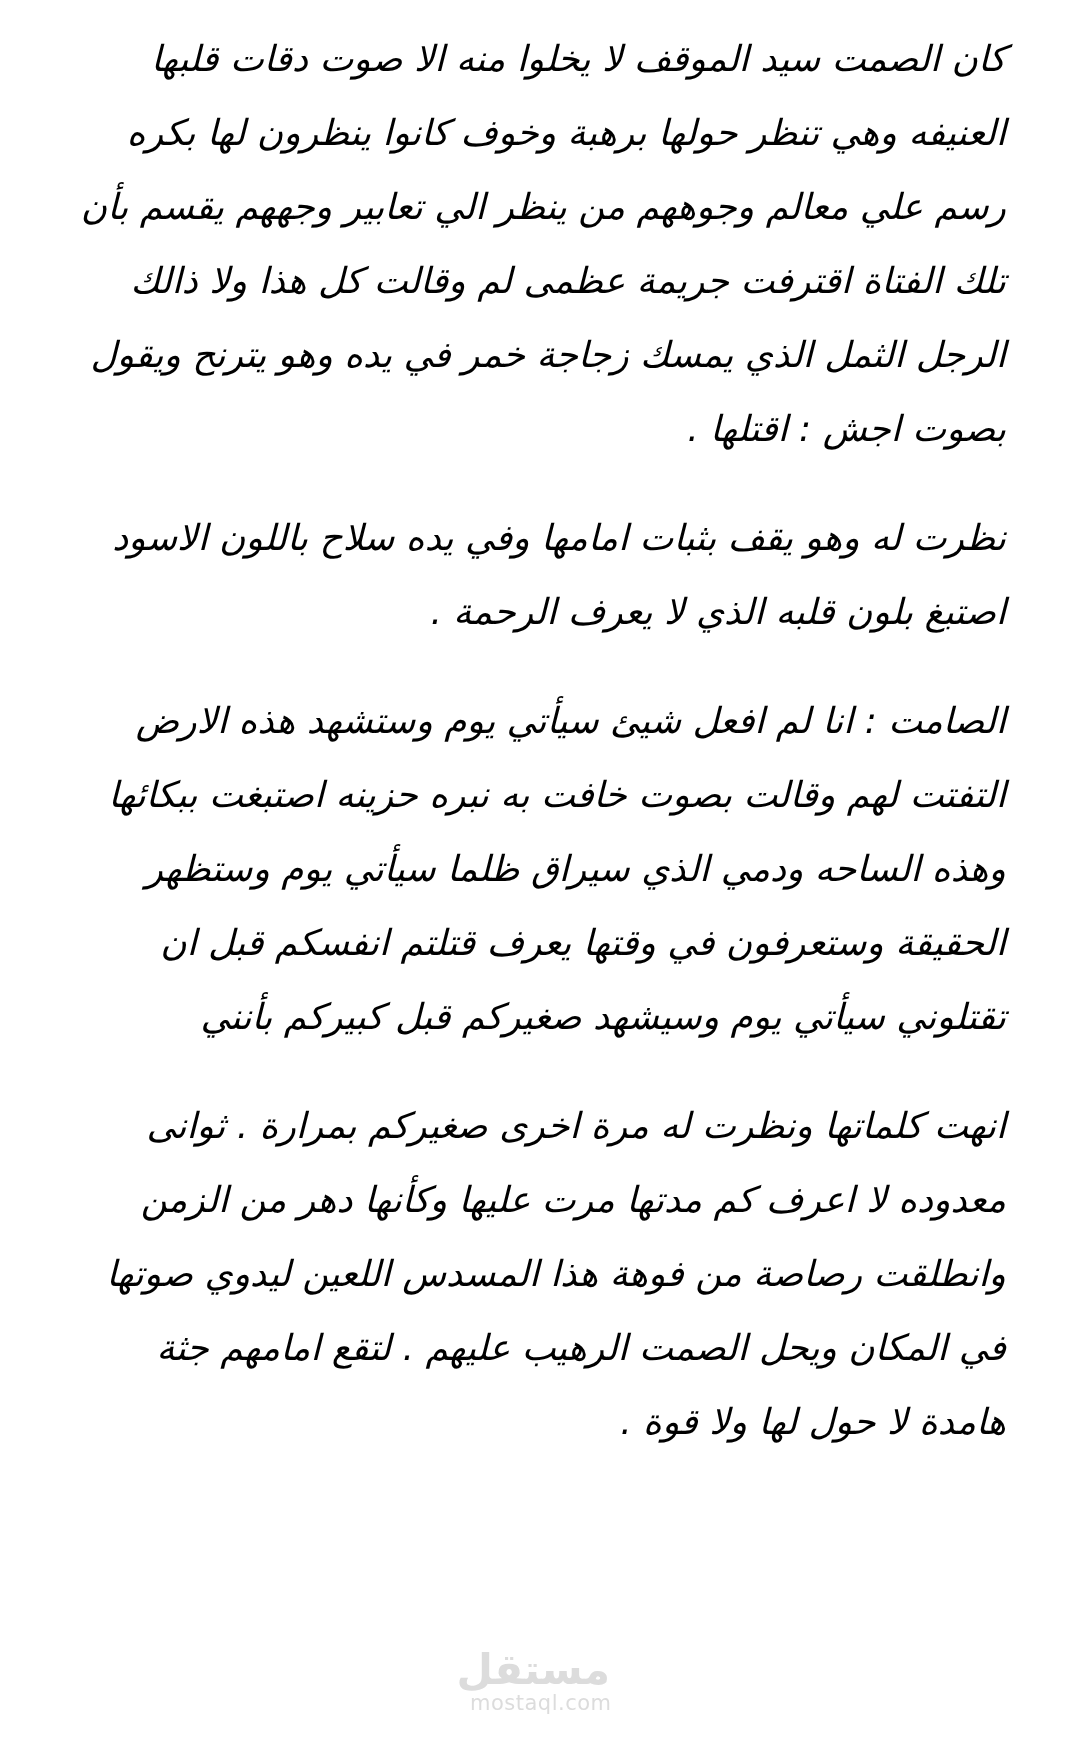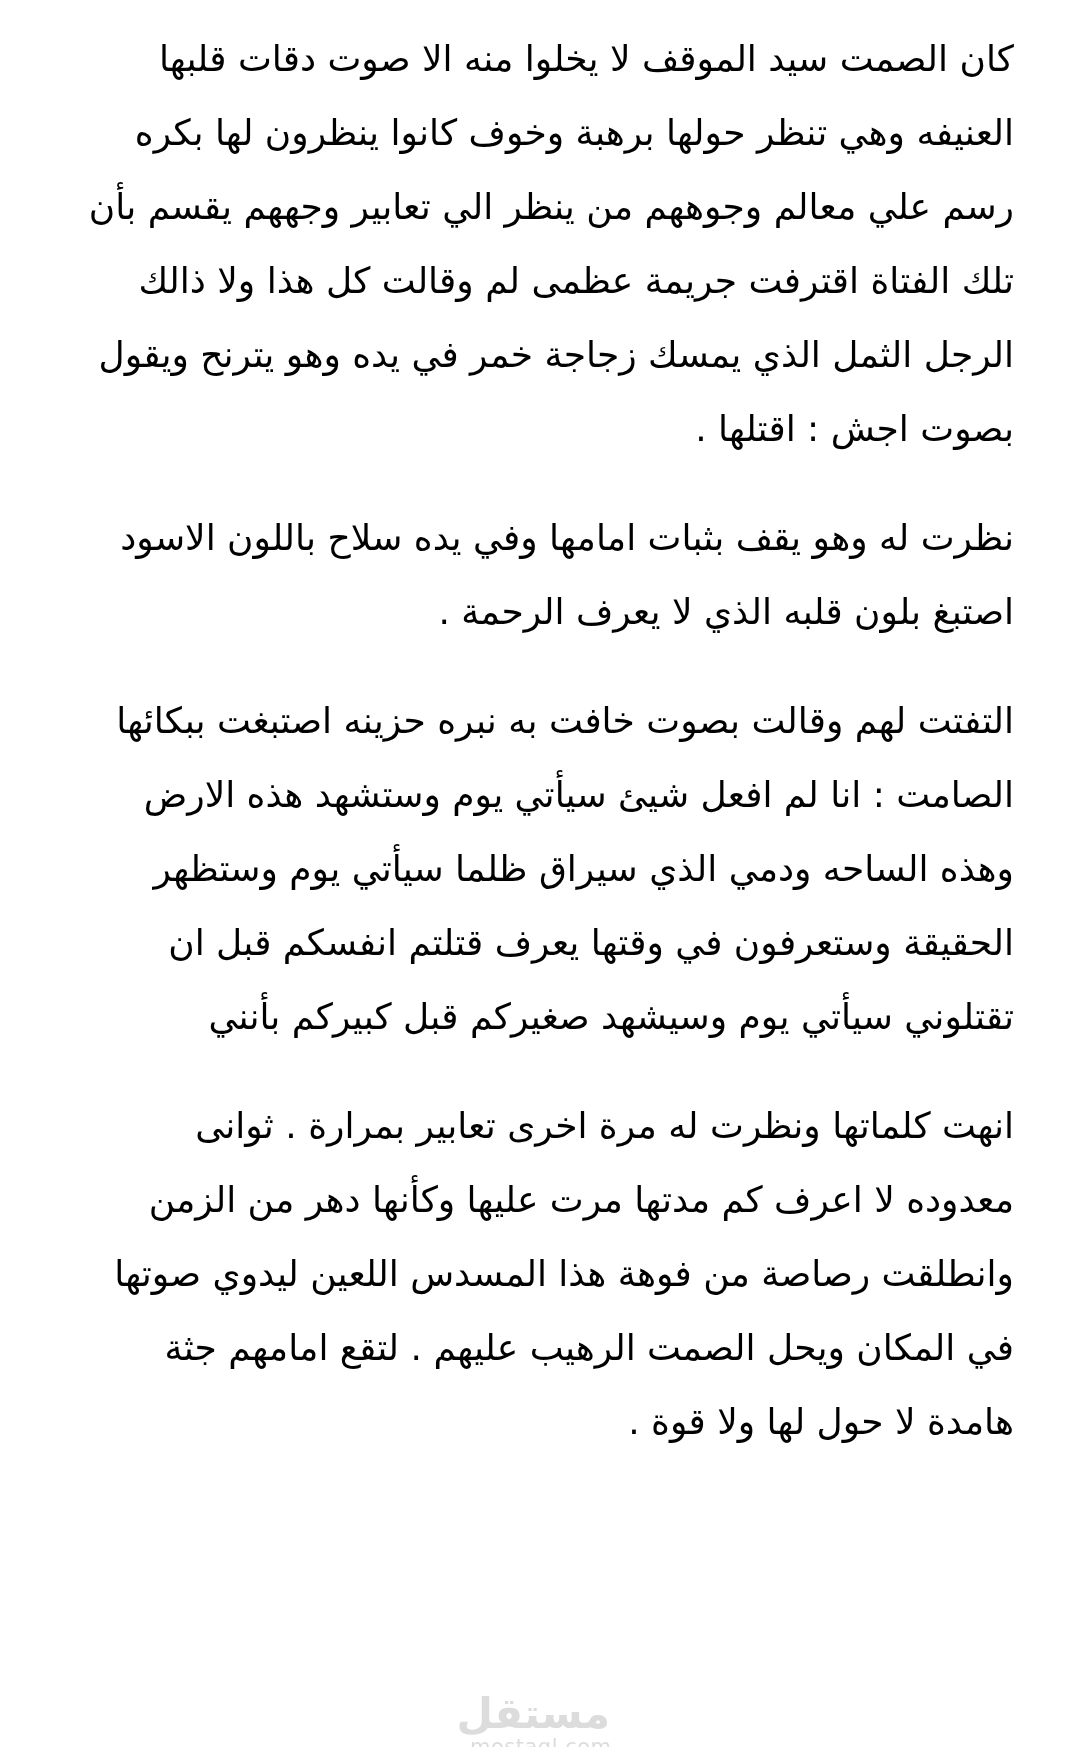--- a/index.html
+++ b/index.html
@@ -17,21 +17,22 @@
   }
   .doc {
     position: absolute;
     top: 22px;
     left: 60px;
     right: 66px;
     direction: rtl;
     text-align: right;
   }
   .para {
-    margin: 0 0 35px 0;
+    margin: 0 8px 35px 0;
+    font-style: italic;
   }
   .line {
     display: block;
     font-size: 36px;
     line-height: 74px;
     white-space: nowrap;
     height: 74px;
   }
   .signature {
     margin-top: 12px;
@@ -45,21 +46,20 @@
     color: #dcdcdc;
     font-family: "DejaVu Sans", sans-serif;
     pointer-events: none;
   }
   .wm-arabic {
     display: block;
     font-size: 42px;
     font-weight: bold;
     line-height: 44px;
     direction: rtl;
-    margin-top: 44px;
   }
   .wm-latin {
     display: block;
     font-size: 21px;
     line-height: 22px;
     letter-spacing: 0.5px;
   }
 </style>
 </head>
 <body>
@@ -71,28 +71,28 @@
     <span class="line">رسم علي معالم وجوههم من ينظر الي تعابير وجههم يقسم بأن</span>
     <span class="line">تلك الفتاة اقترفت جريمة عظمى لم وقالت كل هذا ولا ذالك</span>
     <span class="line">الرجل الثمل الذي يمسك زجاجة خمر في يده وهو يترنح ويقول</span>
     <span class="line">بصوت اجش : اقتلها .</span>
   </div>
   <div class="para">
     <span class="line">نظرت له وهو يقف بثبات امامها وفي يده سلاح باللون الاسود</span>
     <span class="line">اصتبغ بلون قلبه الذي لا يعرف الرحمة .</span>
   </div>
   <div class="para">
+    <span class="line">الصامت : انا لم افعل شيئ سيأتي يوم وستشهد هذه الارض</span>
     <span class="line">التفتت لهم وقالت بصوت خافت به نبره حزينه اصتبغت ببكائها</span>
-    <span class="line">الصامت : انا لم افعل شيئ سيأتي يوم وستشهد هذه الارض</span>
     <span class="line">وهذه الساحه ودمي الذي سيراق ظلما سيأتي يوم وستظهر</span>
     <span class="line">الحقيقة وستعرفون في وقتها يعرف قتلتم انفسكم قبل ان</span>
     <span class="line">تقتلوني سيأتي يوم وسيشهد صغيركم قبل كبيركم بأنني</span>
   </div>
   <div class="para">
-    <span class="line">انهت كلماتها ونظرت له مرة اخرى تعابير بمرارة . ثوانى</span>
+    <span class="line">انهت كلماتها ونظرت له مرة اخرى صغيركم بمرارة . ثوانى</span>
     <span class="line">معدوده لا اعرف كم مدتها مرت عليها وكأنها دهر من الزمن</span>
     <span class="line">وانطلقت رصاصة من فوهة هذا المسدس اللعين ليدوي صوتها</span>
     <span class="line">في المكان ويحل الصمت الرهيب عليهم . لتقع امامهم جثة</span>
     <span class="line">هامدة لا حول لها ولا قوة .</span>
   </div>
 </div>
 
 <div class="watermark">
   <span class="wm-arabic">مستقل</span>
   <span class="wm-latin">mostaql.com</span>

